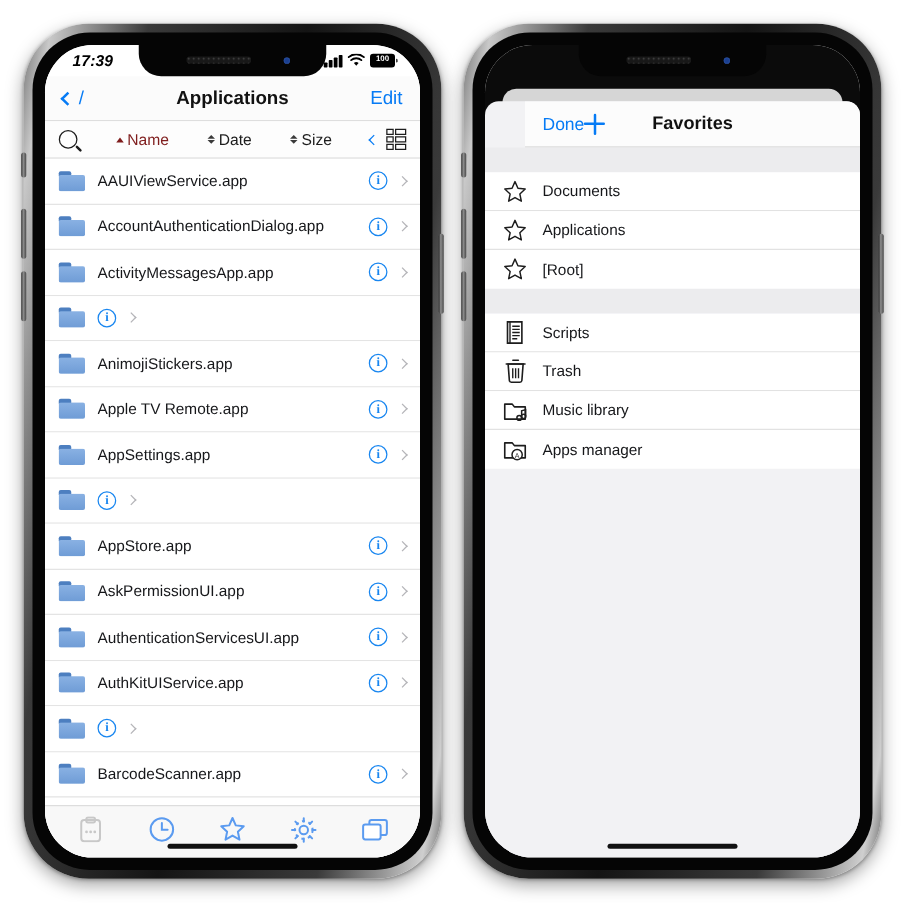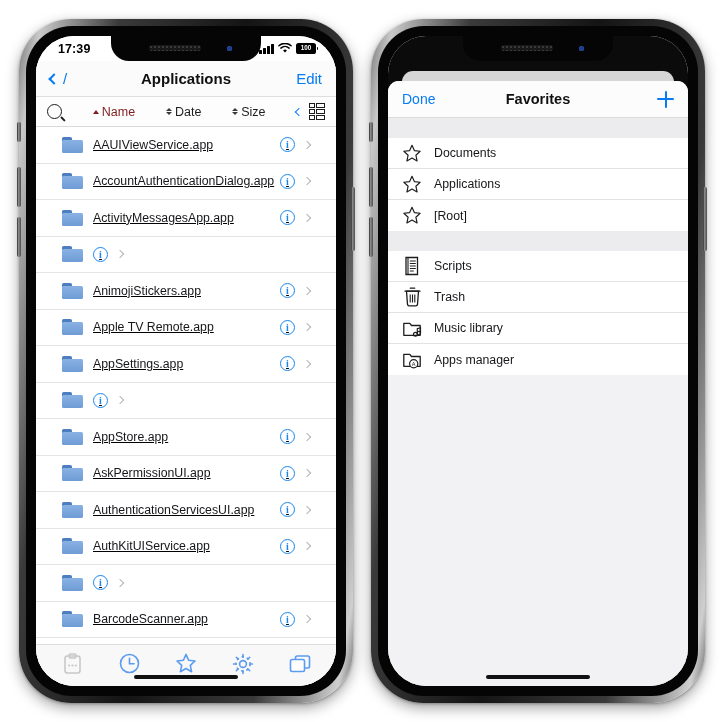--- a/index.html
+++ b/index.html
@@ -64,21 +64,21 @@
     border-radius:50%; background:#1b3f8f;
     box-shadow: inset 0 0 1px #4a77d4;
   }
 
   
   .statusbar {
     position:absolute; top:0; left:0; right:0; height:25px;
     display:flex; align-items:center; justify-content:space-between;
     padding: 0 16px; z-index: 30;
   }
-  .clock { font-size:12.5px; font-weight:600; color:#000; letter-spacing:.1px; padding-left:6px;}
+  .clock { font-size:12.5px; font-weight:600; color:#000; letter-spacing:.1px; padding-left:6px;font-style:italic;}
   .status-right { display:flex; align-items:center; gap:4px; padding-right:4px;}
   .bars { display:flex; align-items:flex-end; gap:1.4px; height:10px; }
   .bars i { display:block; width:2.6px; background:#000; border-radius:.6px; }
   .bars i:nth-child(1){height:3.5px;} .bars i:nth-child(2){height:5.5px;}
   .bars i:nth-child(3){height:7.5px;} .bars i:nth-child(4){height:9.5px;}
   .batt {
     width:20px;height:10.5px;border-radius:2.6px;background:#000;
     display:flex;align-items:center;justify-content:center;position:relative;
   }
   .batt span{font-size:6.3px;color:#fff;font-weight:700;line-height:1;}
@@ -115,22 +115,22 @@
   .caret-both i:last-child{width:0;height:0;border-left:3.2px solid transparent;border-right:3.2px solid transparent;border-top:3.6px solid currentColor;display:block;}
   .sb-sp { flex:1; }
   .mini-chev { width:6px;height:6px;border-left:1.8px solid #067bf5;border-bottom:1.8px solid #067bf5;transform:rotate(45deg);flex:none;}
   .viewico { display:flex;flex-direction:column;gap:1.6px;flex:none;cursor:pointer;}
   .viewico .vrow{display:flex;gap:1.6px;}
   .viewico .vsq{width:5.5px;height:4.6px;border:1.3px solid #1d1d1d;}
   .viewico .vbar{width:8.5px;height:4.6px;border:1.3px solid #1d1d1d;}
 
   .filelist { flex:1; overflow:hidden; background:#fff; }
   .frow {
-    height:36.5px; display:flex; align-items:center; padding:0 26px;
-    border-bottom:.5px solid #e4e4e4; background:#fff; cursor:pointer;text-decoration:underline;
+    height:36.5px; display:flex; align-items:center; padding:0 11px;
+    border-bottom:.5px solid #e4e4e4; background:#fff; cursor:pointer;
   }
   .folder {
     width:21px;height:16px;position:relative;flex:none;margin-right:10px;
   }
   .folder .tab{position:absolute;left:0;top:0;width:9.5px;height:4px;background:#4d7fc0;border-radius:1.6px 1.6px 0 0;}
   .folder .body{position:absolute;left:0;top:3px;width:21px;height:13px;background:#7aa6dd;border-radius:1.6px;
     background-image:linear-gradient(#89b1e3,#6f9cd6);}
   .fname { font-size:12.3px; color:#16171a; flex:1; white-space:nowrap; overflow:hidden;}
   .info-i {
     width:15px;height:15px;border:1.4px solid #1886f0;border-radius:50%;
@@ -152,22 +152,23 @@
     position:absolute; left:14px; right:14px; top:35px; height:60px;
     background:#d6d6d6; border-radius:11px 11px 0 0;
   }
   .sheet {
     position:absolute; left:0; right:0; top:45px; bottom:0;
     background:#f2f2f4; border-radius:11px 11px 0 0; overflow:hidden;
     display:flex; flex-direction:column;
   }
   .sheet-nav {
     height:37px; flex:none; background:#fcfcfc; display:flex;align-items:center;
-    justify-content:space-between; padding:0 14px; position:relative;
+    padding:0 14px; position:relative;
     border-bottom:.5px solid #dcdcdc;
+    margin-left:32px;
   }
   .sheet-done{color:#067bf5;font-size:14px;cursor:pointer;}
   .sheet-title{font-size:14.5px;font-weight:700;color:#111;position:absolute;left:50%;transform:translateX(-50%);}
   .plus {position:relative;width:17px;height:17px;cursor:pointer;}
   .plus:before,.plus:after{content:"";position:absolute;background:#067bf5;border-radius:1px;}
   .plus:before{left:0;top:7.5px;width:17px;height:2px;}
   .plus:after{top:0;left:7.5px;height:17px;width:2px;}
 
   .fav-gap { height:20px; background:#ececee; flex:none; }
   .fav-group { background:#fff; flex:none; }

